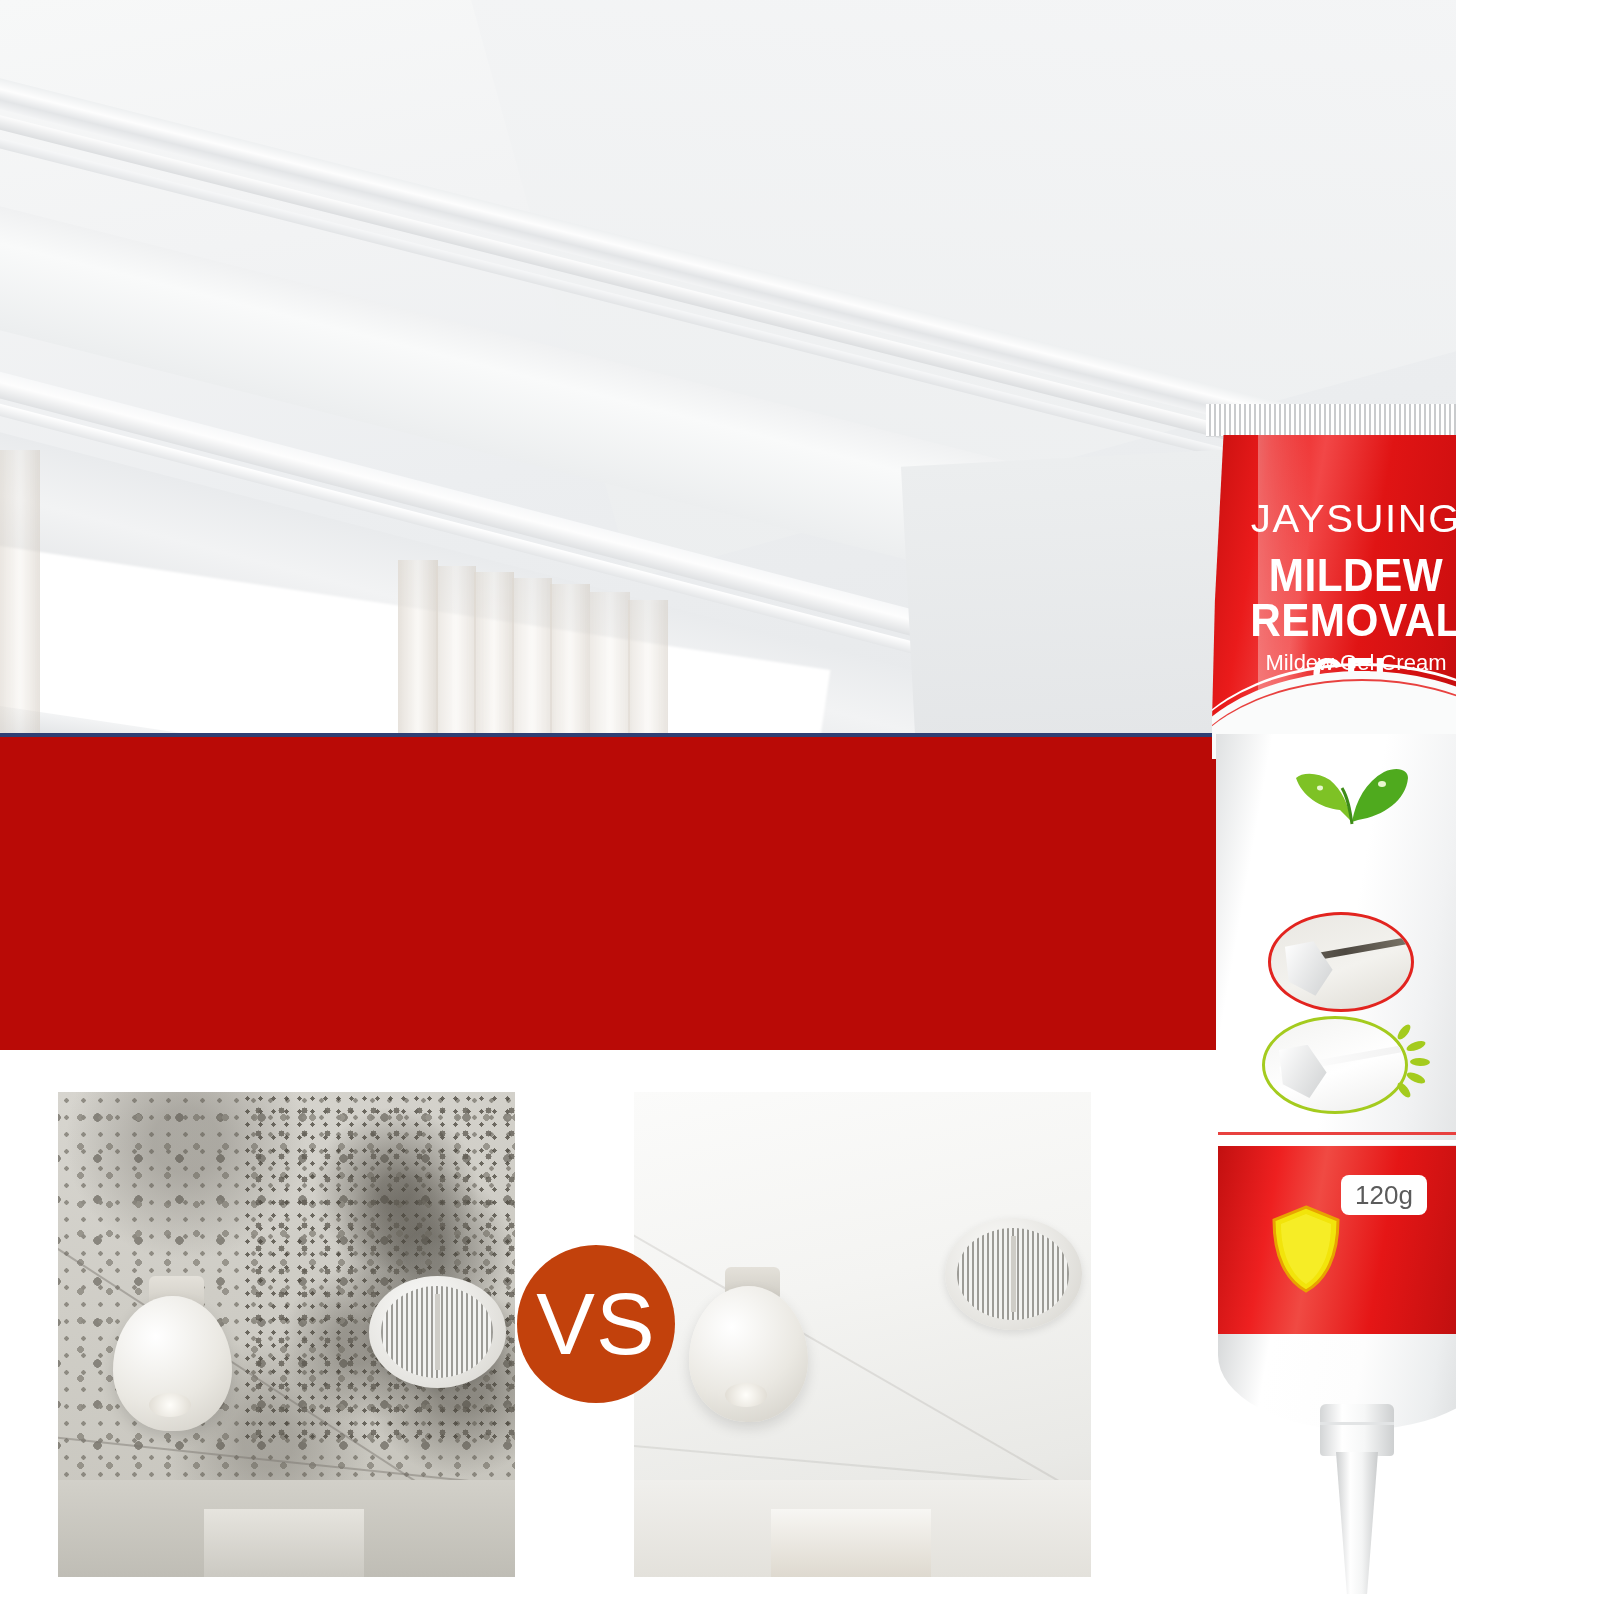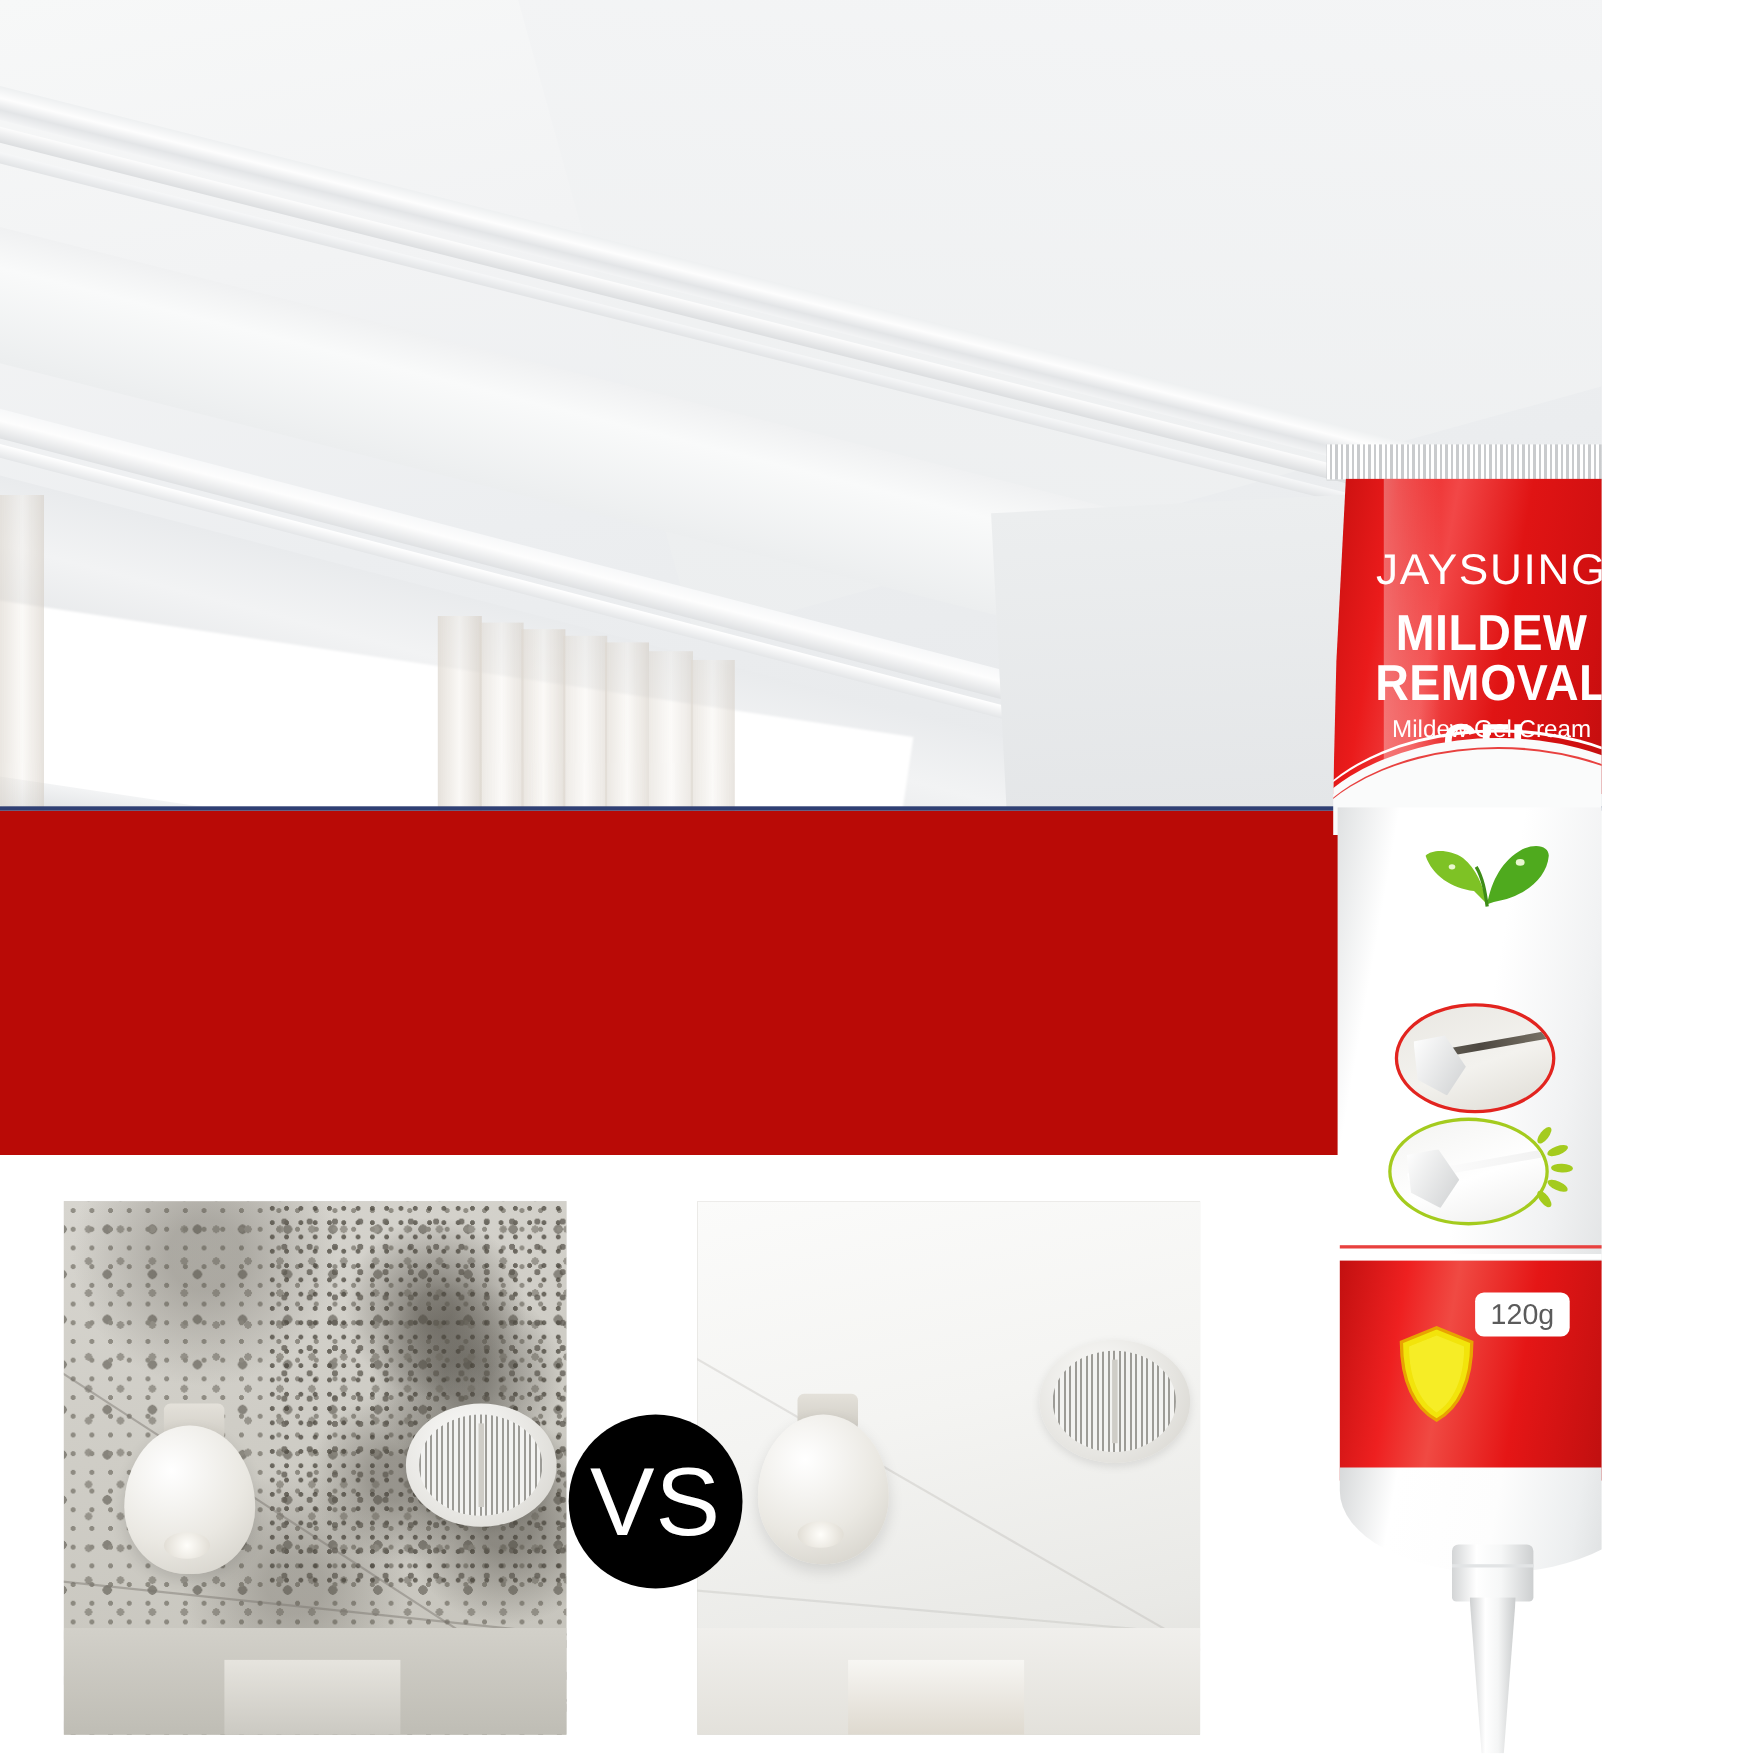--- a/index.html
+++ b/index.html
@@ -200,22 +200,22 @@
   .vent-bar{position:absolute;left:48%;top:16%;width:5px;height:68%;
       background:#cfcdc7;}
   .wall-lower{position:absolute;left:0;bottom:0;width:100%;height:20%;
       background:linear-gradient(180deg,#d2d0c9,#bfbdb5);}
   .wall-lower.clean{background:linear-gradient(180deg,#f0efec,#e3e1db);}
   .doorframe{position:absolute;bottom:0;width:35%;height:14%;
       background:linear-gradient(180deg,#e6e4de,#cbc9c2);}
   .doorframe.clean{background:linear-gradient(180deg,#f7f6f3,#ded9cf);}
 
   
-  .vs{position:absolute;left:517px;top:1286px;width:158px;height:158px;border-radius:50%;
-      background:#000000;display:flex;align-items:center;justify-content:center;
+  .vs{position:absolute;left:517px;top:1245px;width:158px;height:158px;border-radius:50%;
+      background:#c2410c;display:flex;align-items:center;justify-content:center;
       z-index:8;}
   .vs span{font-family:"Liberation Sans",sans-serif;font-weight:normal;font-size:88px;
       color:#ffffff;letter-spacing:1px;line-height:1;}
 </style>
 </head>
 <body>
 
 <div id="page">
 
   <div class="hero">

